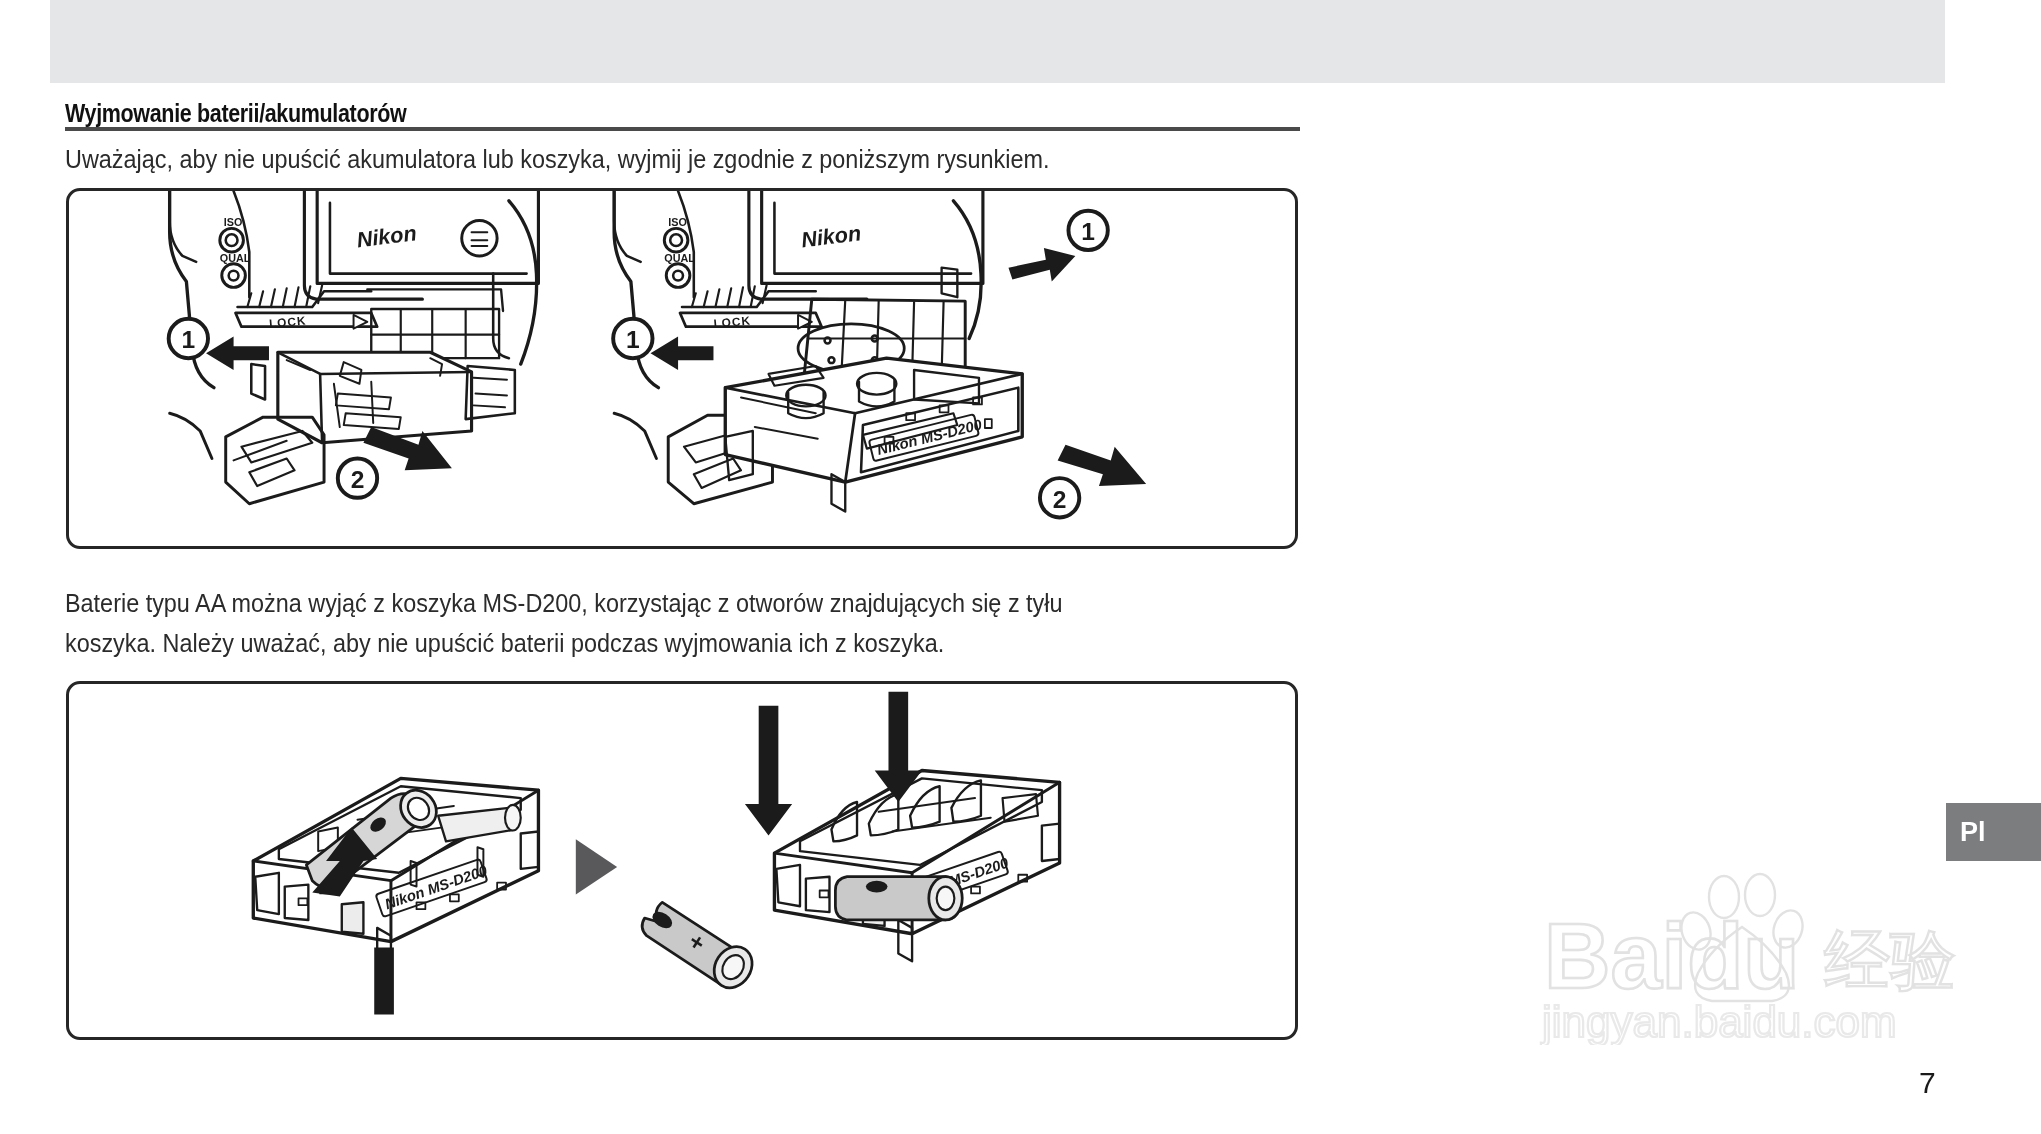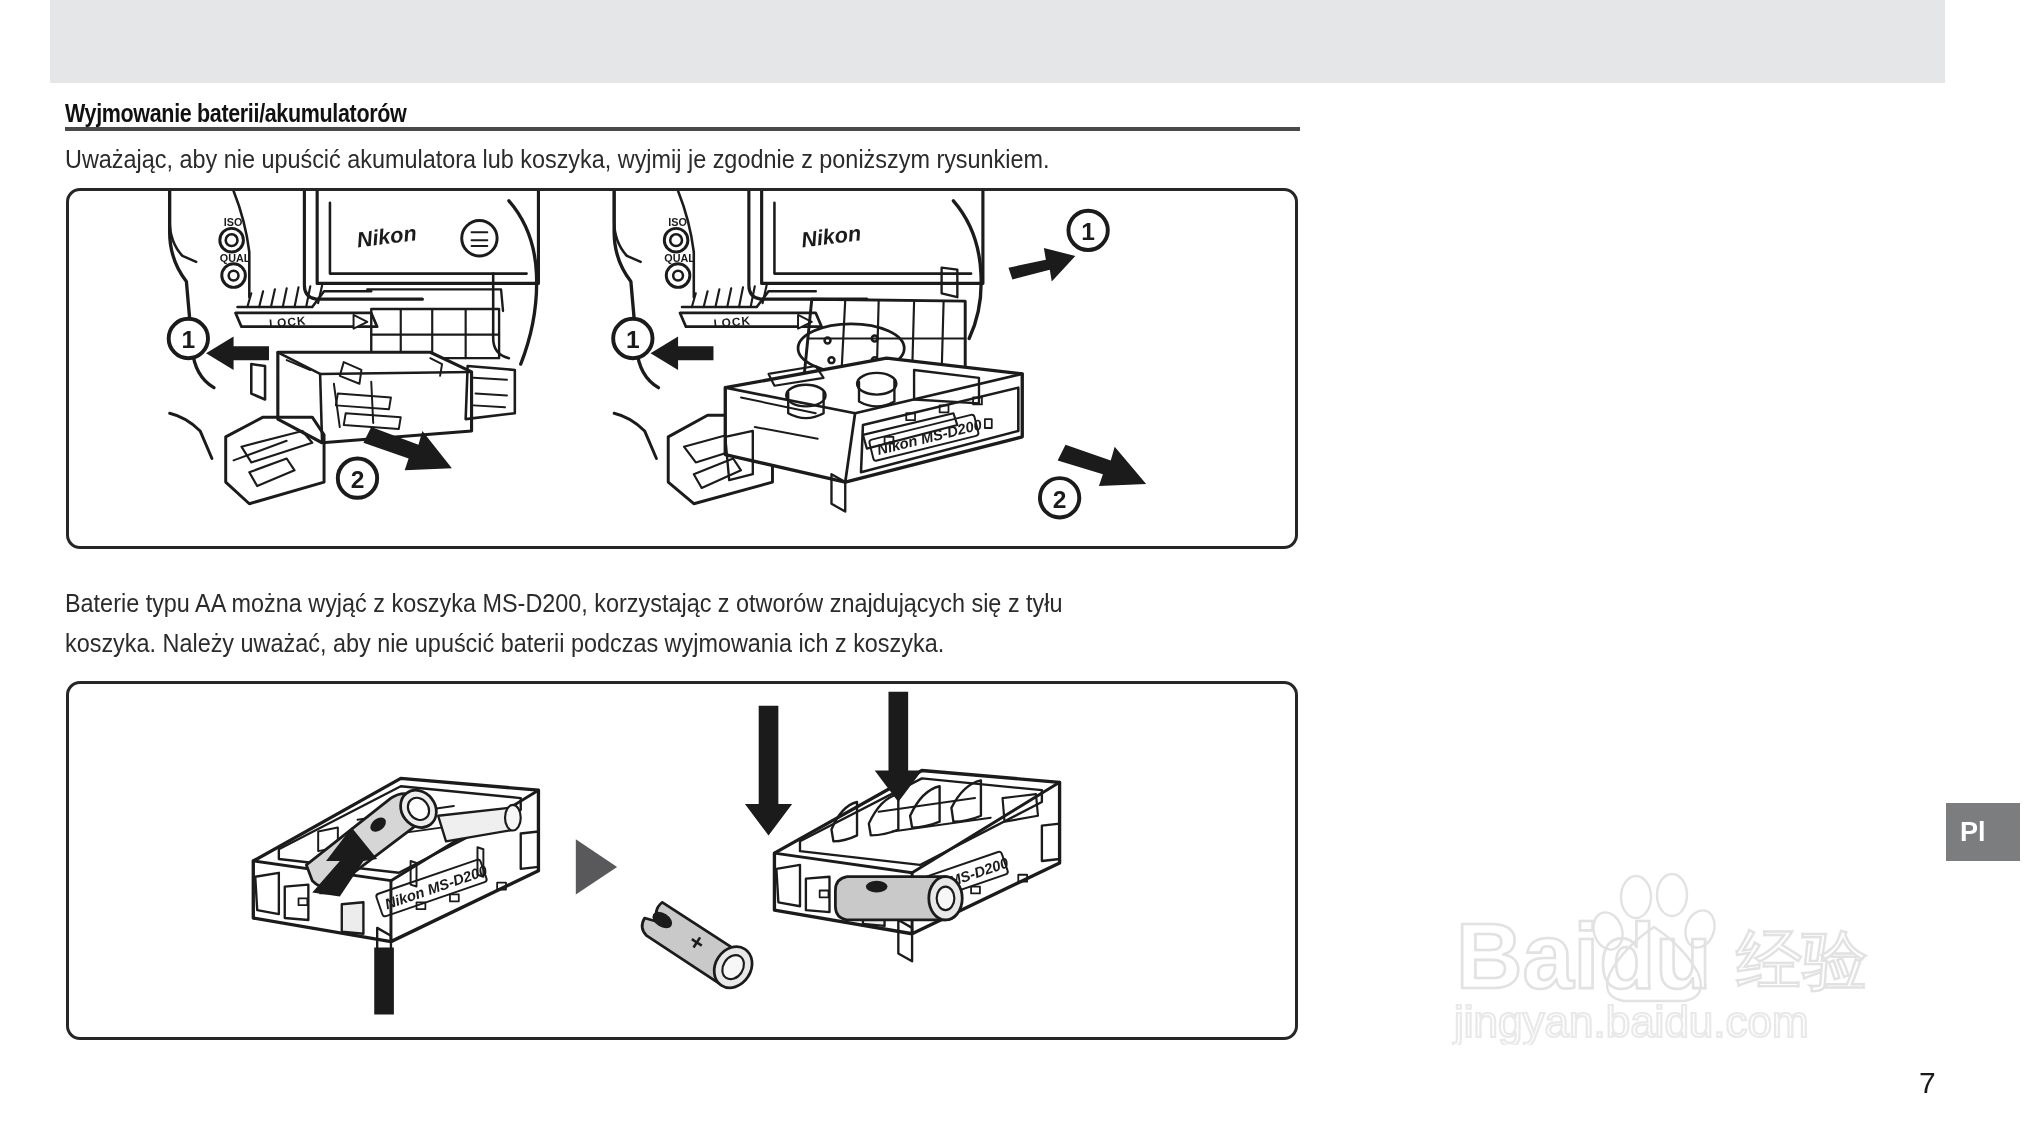--- a/index.html
+++ b/index.html
@@ -100,21 +100,21 @@
     transform: scaleX(0.9);
     transform-origin: left top;
   }
   .mid-paragraph span { display: block; white-space: nowrap; }
 
   
   .lang-tab {
     position: absolute;
     left: 1946px;
     top: 803px;
-    width: 74px;
+    width: 95px;
     height: 58px;
     background: #7b7d7f;
     color: #ffffff;
     font-size: 27px;
     font-weight: bold;
     display: flex;
     align-items: center;
     padding-left: 14px;
     box-sizing: border-box;
   }
@@ -124,21 +124,21 @@
     position: absolute;
     left: 1919px;
     top: 1066px;
     font-size: 30px;
     color: #1a1a1a;
   }
 
   
   .watermark {
     position: absolute;
-    left: 1448px;
+    left: 1536px;
     top: 855px;
     width: 470px;
     height: 190px;
     pointer-events: none;
   }
   .watermark svg { display: block; width: 100%; height: 100%; }
 </style>
 </head>
 <body>
 

